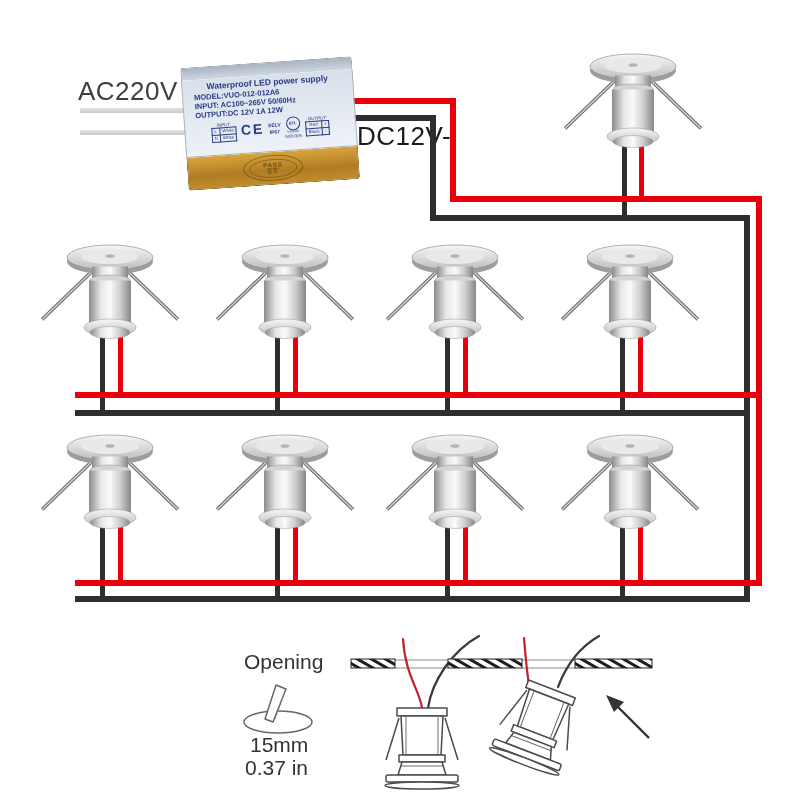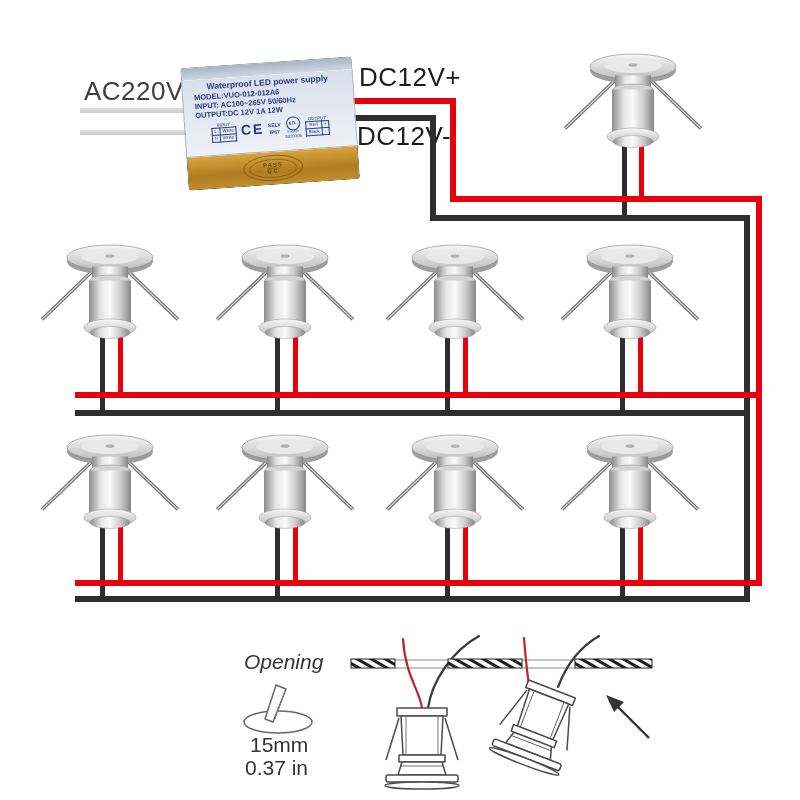--- a/index.html
+++ b/index.html
@@ -4,21 +4,21 @@
 <style>
   html,body{margin:0;padding:0;background:#fff;}
   #stage{position:relative;width:800px;height:800px;background:#fff;overflow:hidden;
          font-family:"Liberation Sans",sans-serif;}
   .abs{position:absolute;}
   
   .title{left:28px;top:6px;font-family:"Liberation Serif","DejaVu Serif",serif;
          font-weight:bold;font-size:31px;color:#b01e23;}
   
   .biglabel{font-size:26px;color:#2e2e2e;letter-spacing:0.5px;}
-  .lab-ac{left:78px;top:76px;color:#3f3f3f;margin-left:6px;}
+  .lab-ac{left:78px;top:76px;color:#3f3f3f;}
   .lab-dcp{left:359px;top:62px;color:#1c1c1c;}
   .lab-dcn{left:357px;top:121px;color:#1c1c1c;}
   
   .wire{position:absolute;}
   .wire.r{background:#e8000d;}
   .wire.k{background:#2e2e2e;}
   .wire.g{background:linear-gradient(180deg,#e2e2e2,#c9c9c9);}
   
   .psu{left:184px;top:62px;width:172px;height:120px;transform:rotate(-4deg);z-index:5;}
   .psu-top{height:12px;background:linear-gradient(180deg,#a9b4c2,#cfd8e2);
@@ -48,21 +48,21 @@
          display:flex;align-items:center;justify-content:center;}
   .stamp-in{width:46px;height:17px;border:1px solid rgba(108,74,14,0.55);border-radius:50%;
             display:flex;flex-direction:column;align-items:center;justify-content:center;
             color:rgba(100,68,12,0.9);font-weight:bold;}
   .stamp-in .p{font-size:6px;letter-spacing:1px;line-height:1;}
   .stamp-in .q{font-size:5.5px;letter-spacing:2px;line-height:1;border-top:0.5px solid rgba(108,74,14,0.55);}
   
   svg.spot{position:absolute;width:160px;height:118px;z-index:4;overflow:visible;}
   
   .smlabel{font-size:21px;color:#333;}
-  .lab-opening{left:244px;top:650px;font-style:italic;}
+  .lab-opening{left:244px;top:650px;}
   .lab-mm{left:250px;top:733px;}
   .lab-in{left:245px;top:756px;}
   #drill{left:240px;top:680px;}
   #installScene{left:348px;top:623px;}
 </style>
 </head>
 <body>
 
 <div id="stage">
 
@@ -111,21 +111,20 @@
         <polygon points="17,54 57,54 61,67 13,67"></polygon>
         <line x1="15" y1="58" x2="59" y2="58" stroke-width="0.8"></line>
         <rect x="1" y="67" width="72" height="7" rx="2"></rect>
         <ellipse cx="37" cy="77.5" rx="37" ry="3.5"></ellipse>
       </g>
     </defs>
   </svg>
 
 
   <div class="abs biglabel lab-ac">AC220V</div>
-  <div class="abs biglabel lab-dcp">DC12V+</div>
   <div class="abs biglabel lab-dcn">DC12V-</div>
 
   <div id="wires">
       <div class="wire g" style="left: 80px; top: 108px; width: 108px; height: 5px;"></div>
       <div class="wire g" style="left: 80px; top: 130px; width: 108px; height: 5px;"></div>
       <div class="wire k" style="left: 348px; top: 115px; width: 88px; height: 6px;"></div>
       <div class="wire k" style="left: 430px; top: 115px; width: 6px; height: 106px;"></div>
       <div class="wire k" style="left: 430px; top: 215px; width: 320px; height: 6px;"></div>
       <div class="wire k" style="left: 744px; top: 215px; width: 6px; height: 387px;"></div>
       <div class="wire k" style="left: 622px; top: 140px; width: 5px; height: 81px;"></div>

